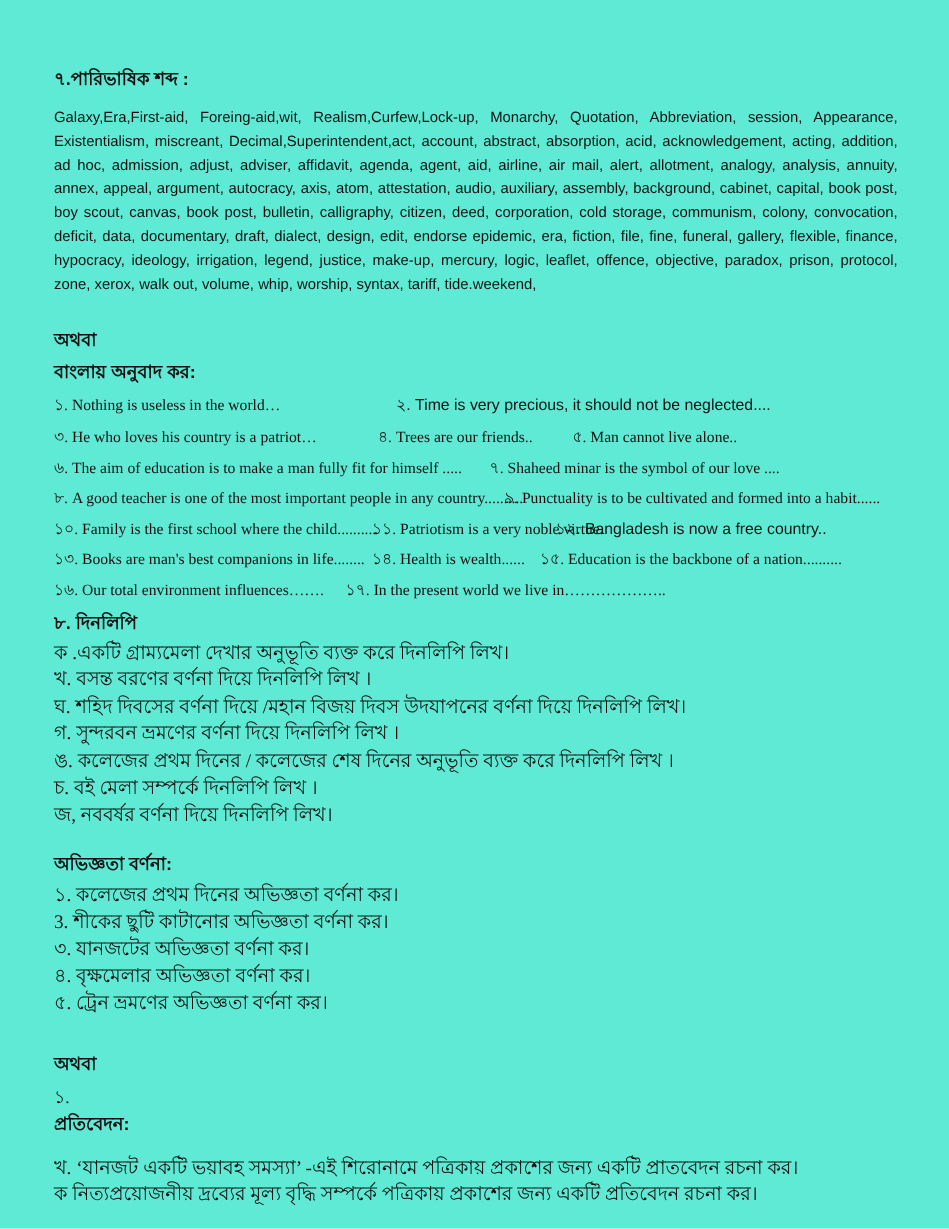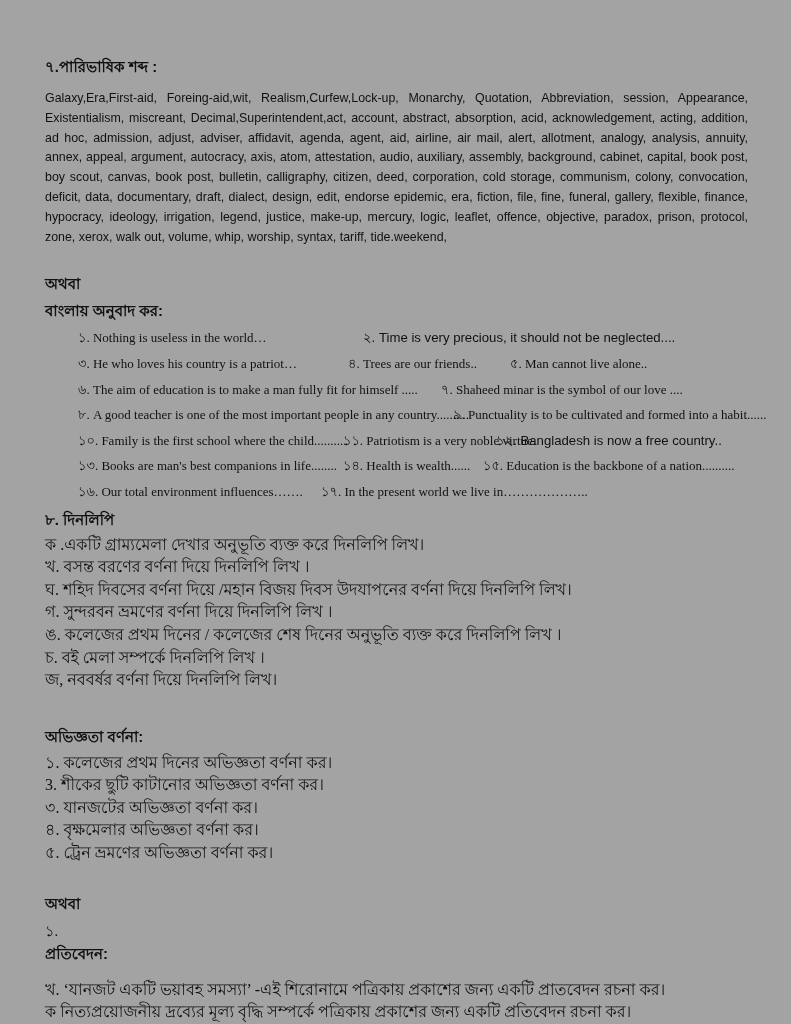--- a/index.html
+++ b/index.html
@@ -1,44 +1,44 @@
 <!DOCTYPE html>
 <html><head>
 <meta charset="utf-8">
 <style>
   html, body { margin: 0; padding: 0; background: #ffffff; color: #111; }
   .page {
     width: 791px; height: 1024px; box-sizing: border-box;
-    padding: 58px 43px 0 45px; background: #a3a3a3;
+    padding: 58px 43px 0 45px; background: #5eead4;
     font-family: "Liberation Sans", sans-serif;
     overflow: hidden;
   }
   .h-bold {
     font-size: 15px; line-height: 18px; font-weight: bold;
     margin: 0 0 10px 0;
   }
   .title { margin-bottom: 13px; }
   .words {
     font-size: 12.4px; line-height: 19.8px; text-align: justify;
     margin: 0 0 28px 0; letter-spacing: 0;
   }
   .or-1 { margin-bottom: 9px; }
   .trans-heading { margin-bottom: 5px; }
   .trans-rows { margin-bottom: 6px; }
-  .trow { line-height: 25.6px; white-space: nowrap; margin-left: 33px; }
+  .trow { line-height: 25.6px; white-space: nowrap; }
   .tcell { display: inline-block; vertical-align: top; }
   .serif { font-family: "Liberation Serif", serif; font-size: 13px; }
   .sans  { font-family: "Liberation Sans", sans-serif; font-size: 13.2px; }
   .sec8-heading { margin: 2px 0 5px 0; }
   .bn-list { margin: 0 0 0 0; }
   .bn-item {
     font-size: 16px; line-height: 22.6px; margin: 0;
     font-family: "Liberation Serif", serif;
   }
-  .exp-heading { margin: 36px 0 6px 0; }
+  .exp-heading { margin: 20px 0 6px 0; }
   .or-2 { margin: 30px 0 8px 0; }
   .report-number { font-size: 14.5px; line-height: 20px; margin: 0 0 4px 0;
     font-family: "Liberation Serif", serif; }
   .report-heading { margin: 0 0 16px 0; }
 </style>
 </head>
 <body>
 
 <div class="page">
 

